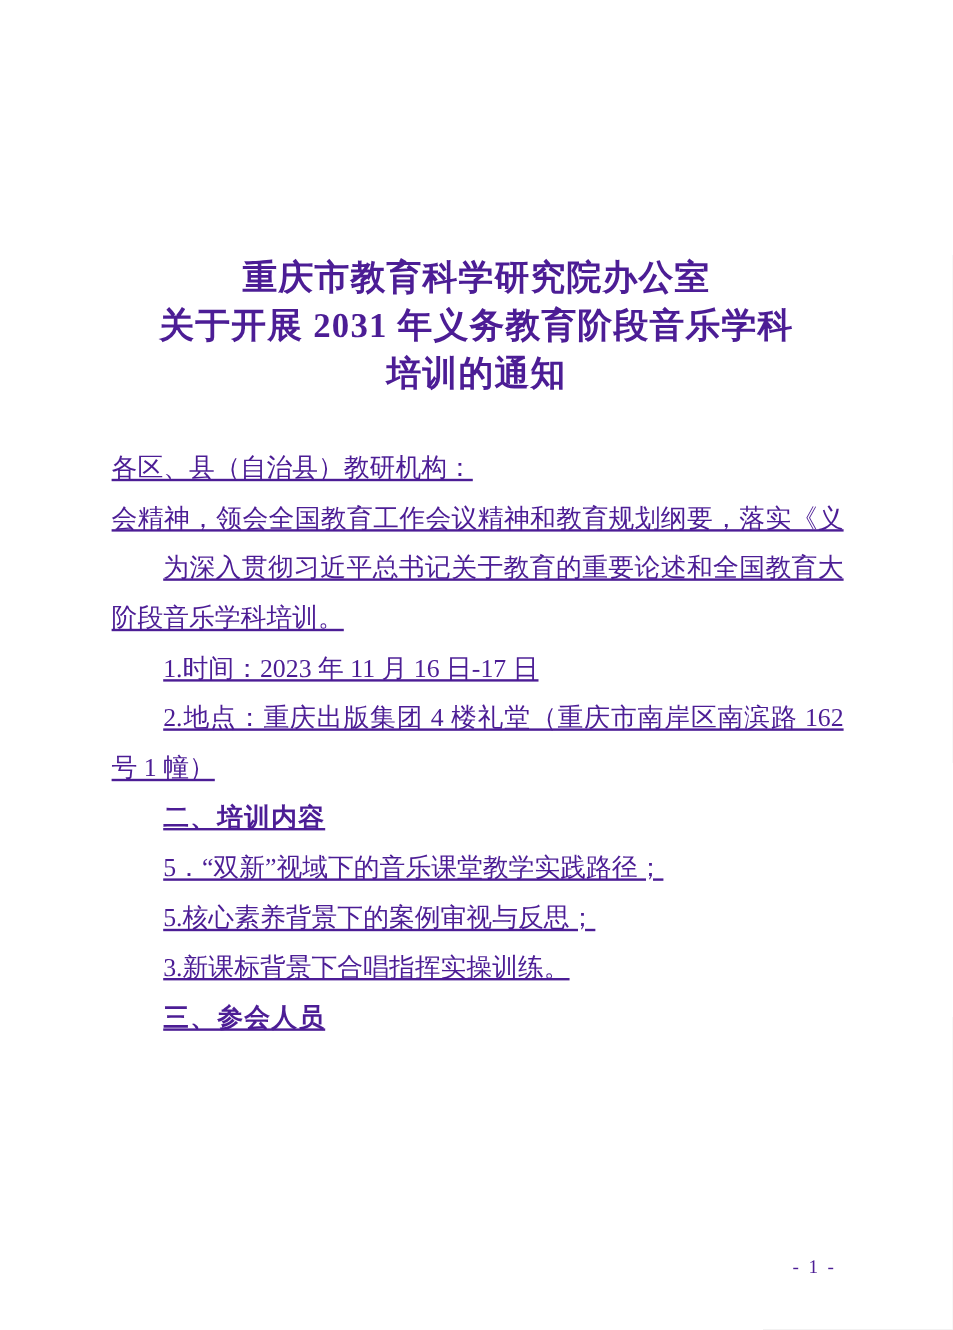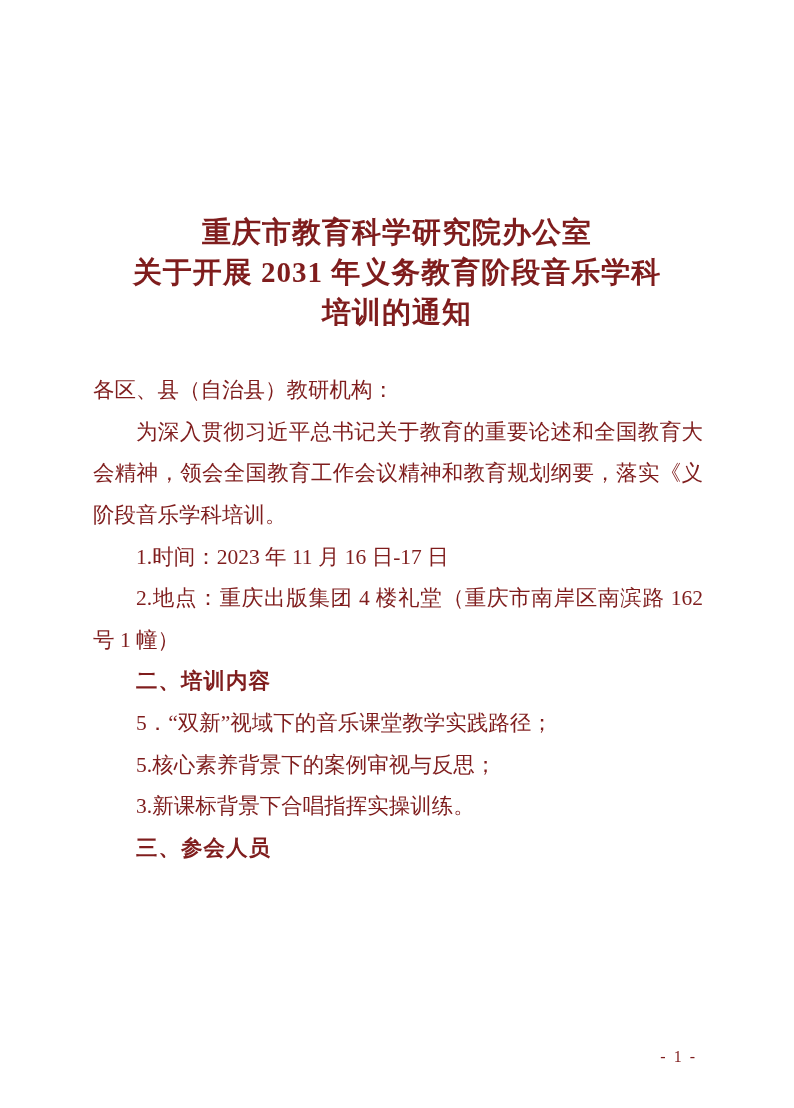--- a/index.html
+++ b/index.html
@@ -7,21 +7,21 @@
     padding: 0;
     background: #e9e9e9;
   }
   .page {
     position: relative;
     width: 794px;
     height: 1108px;
     margin: 0 auto;
     background: #ffffff;
     overflow: hidden;
-    color: #7f1d1d;
+    color: #4c1d95;
   }
   
   .title {
     position: absolute;
     top: 212px;
     left: 92px;
     width: 610px;
     text-align: center;
     font-family: "Liberation Serif", serif;
     font-weight: bold;
@@ -37,20 +37,21 @@
     width: 610px;
     font-family: "Liberation Serif", serif;
     font-size: 21.5px;
     line-height: 41.65px;
   }
   .ln {
     margin: 0;
     padding: 0;
     height: 41.65px;
     white-space: nowrap;
+    text-decoration: underline;
   }
   .ln.just {
     white-space: normal;
     text-align: justify;
     text-align-last: justify;
     text-justify: inter-character;
   }
   .ln.indent {
     text-indent: 43px;
   }
@@ -75,22 +76,22 @@
 <div class="page">
 
   <header class="title">
     <div class="title-line">重庆市教育科学研究院办公室</div>
     <div class="title-line">关于开展 2031 年义务教育阶段音乐学科</div>
     <div class="title-line">培训的通知</div>
   </header>
 
   <main class="body-block">
     <p class="ln">各区、县（自治县）教研机构：</p>
+    <p class="ln just">会精神，领会全国教育工作会议精神和教育规划纲要，落实《义</p>
     <p class="ln indent just">为深入贯彻习近平总书记关于教育的重要论述和全国教育大</p>
-    <p class="ln just">会精神，领会全国教育工作会议精神和教育规划纲要，落实《义</p>
     <p class="ln">阶段音乐学科培训。</p>
     <p class="ln indent">1.时间：2023 年 11 月 16 日-17 日</p>
     <p class="ln indent just">2.地点：重庆出版集团 4 楼礼堂（重庆市南岸区南滨路 162</p>
     <p class="ln">号 1 幢）</p>
     <p class="ln indent hei">二、培训内容</p>
     <p class="ln indent">5．“双新”视域下的音乐课堂教学实践路径；</p>
     <p class="ln indent">5.核心素养背景下的案例审视与反思；</p>
     <p class="ln indent">3.新课标背景下合唱指挥实操训练。</p>
     <p class="ln indent hei">三、参会人员</p>
   </main>

